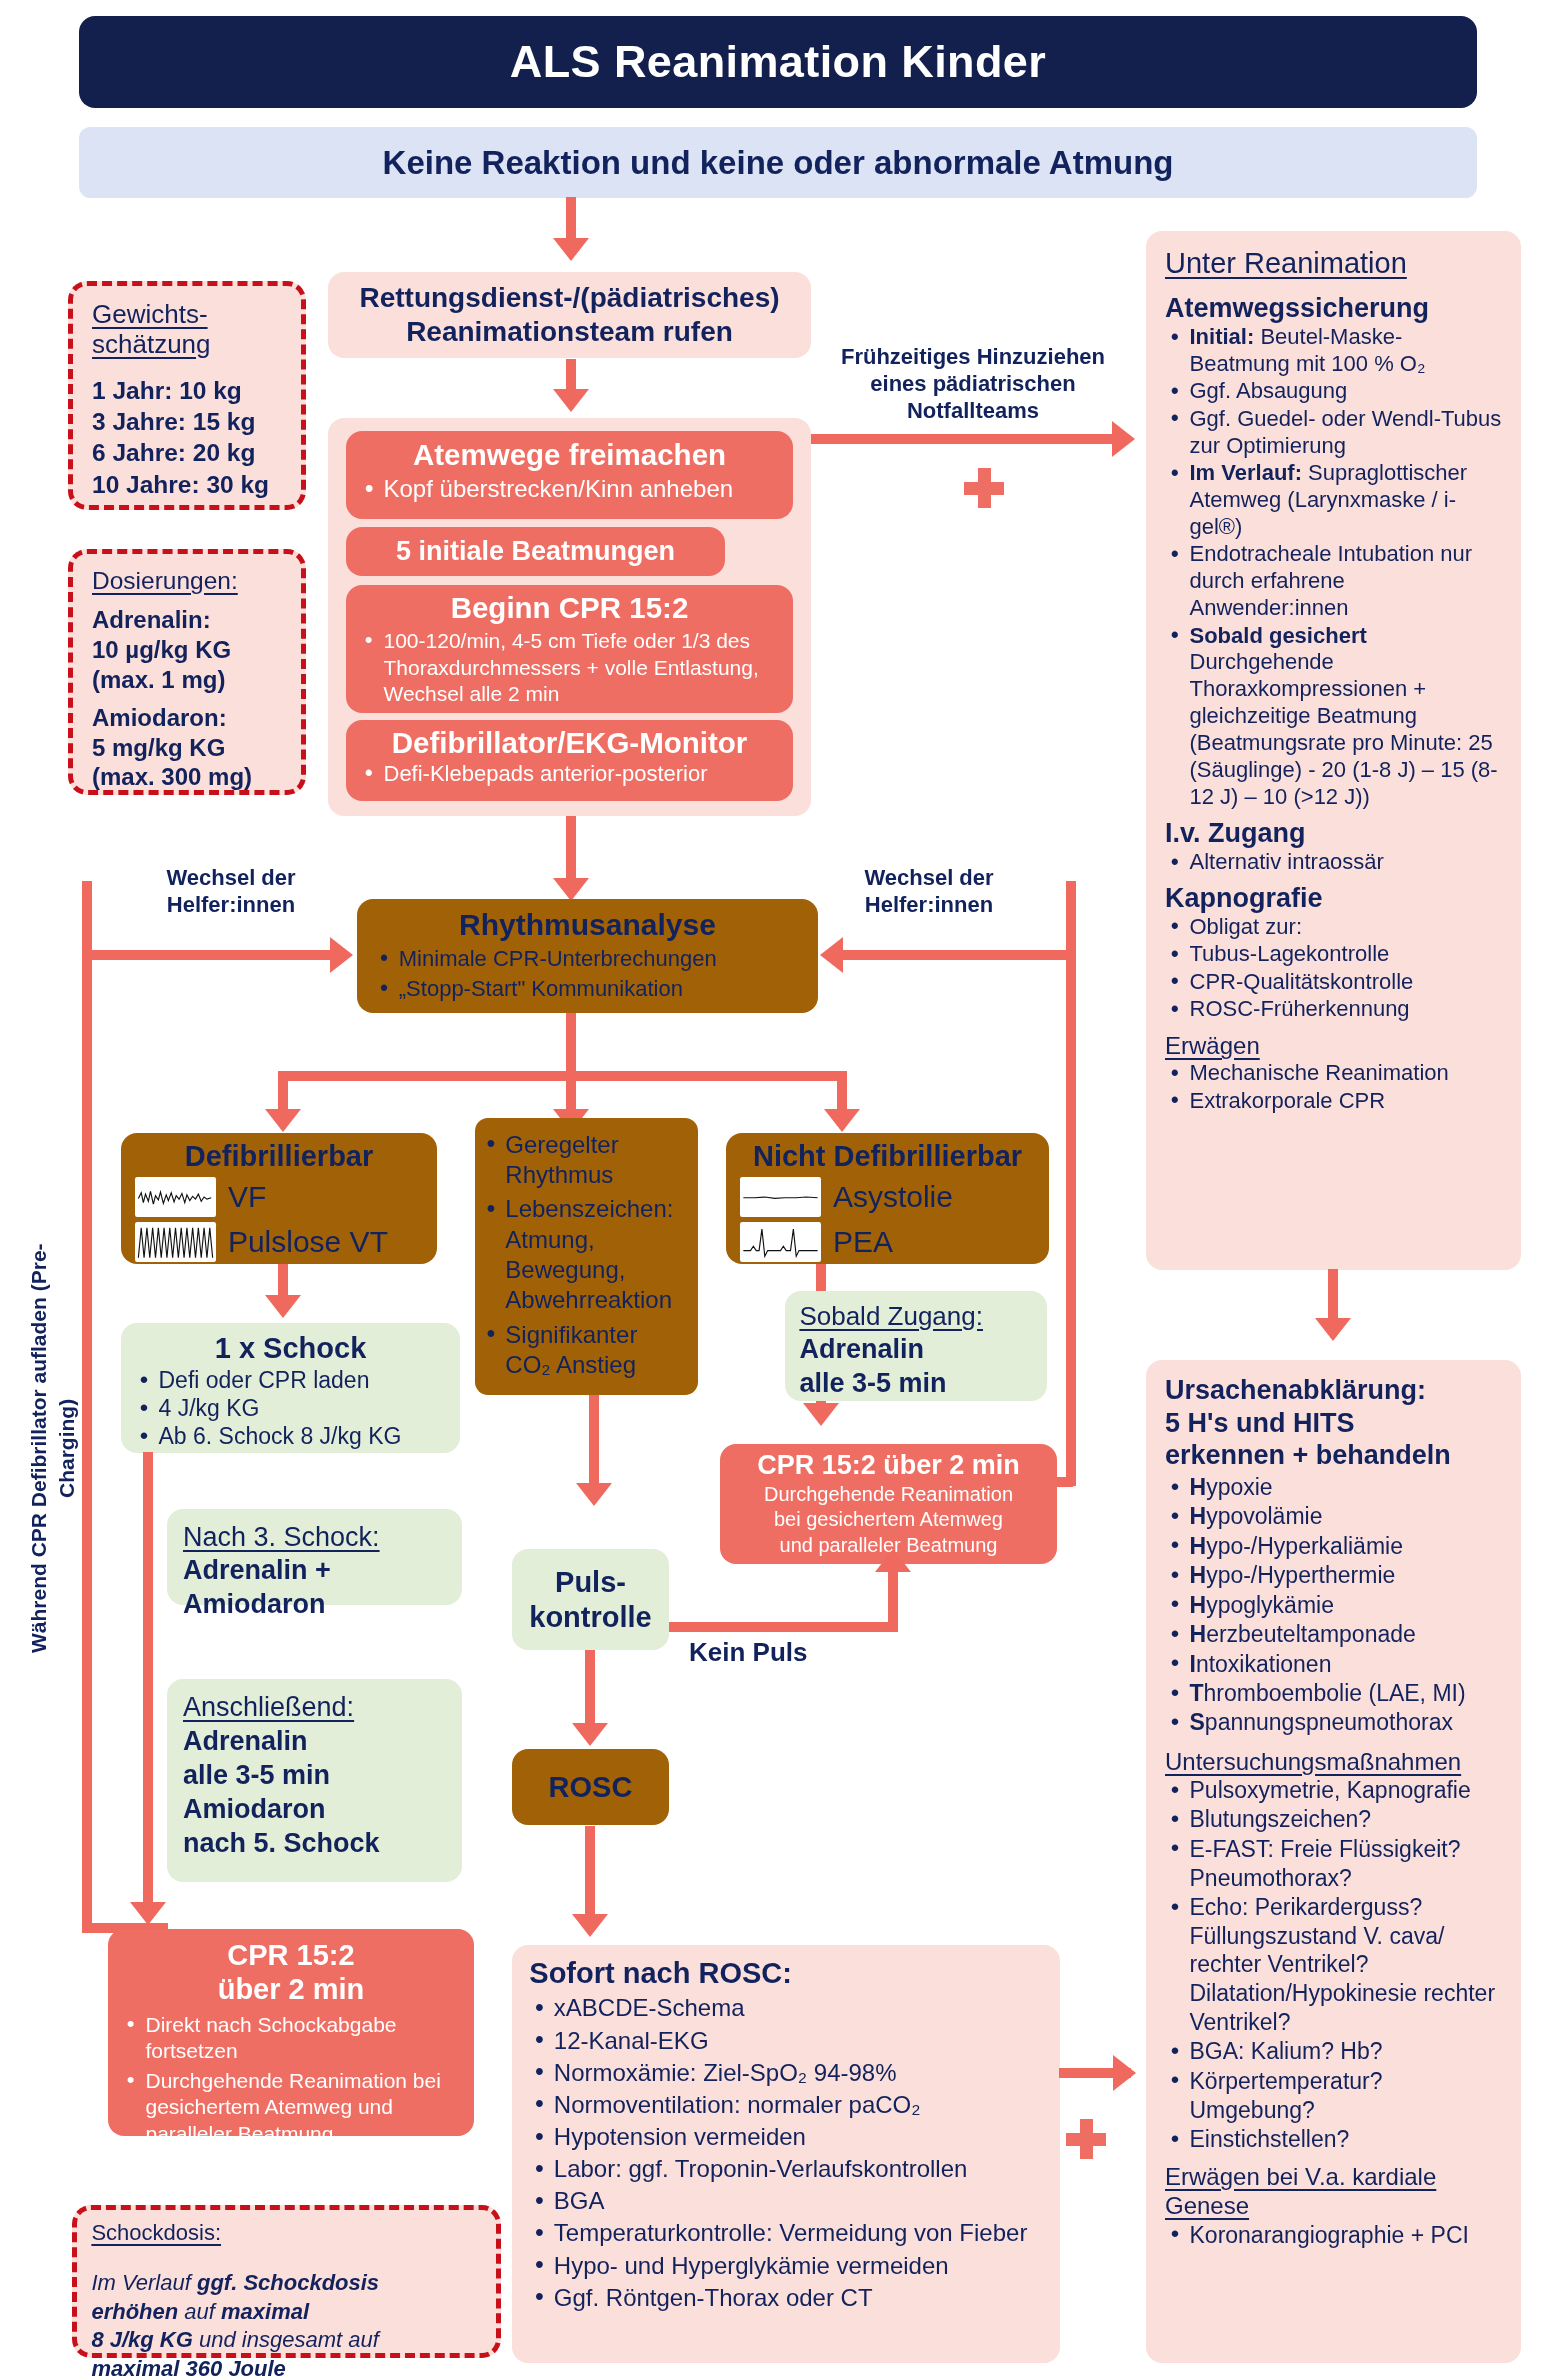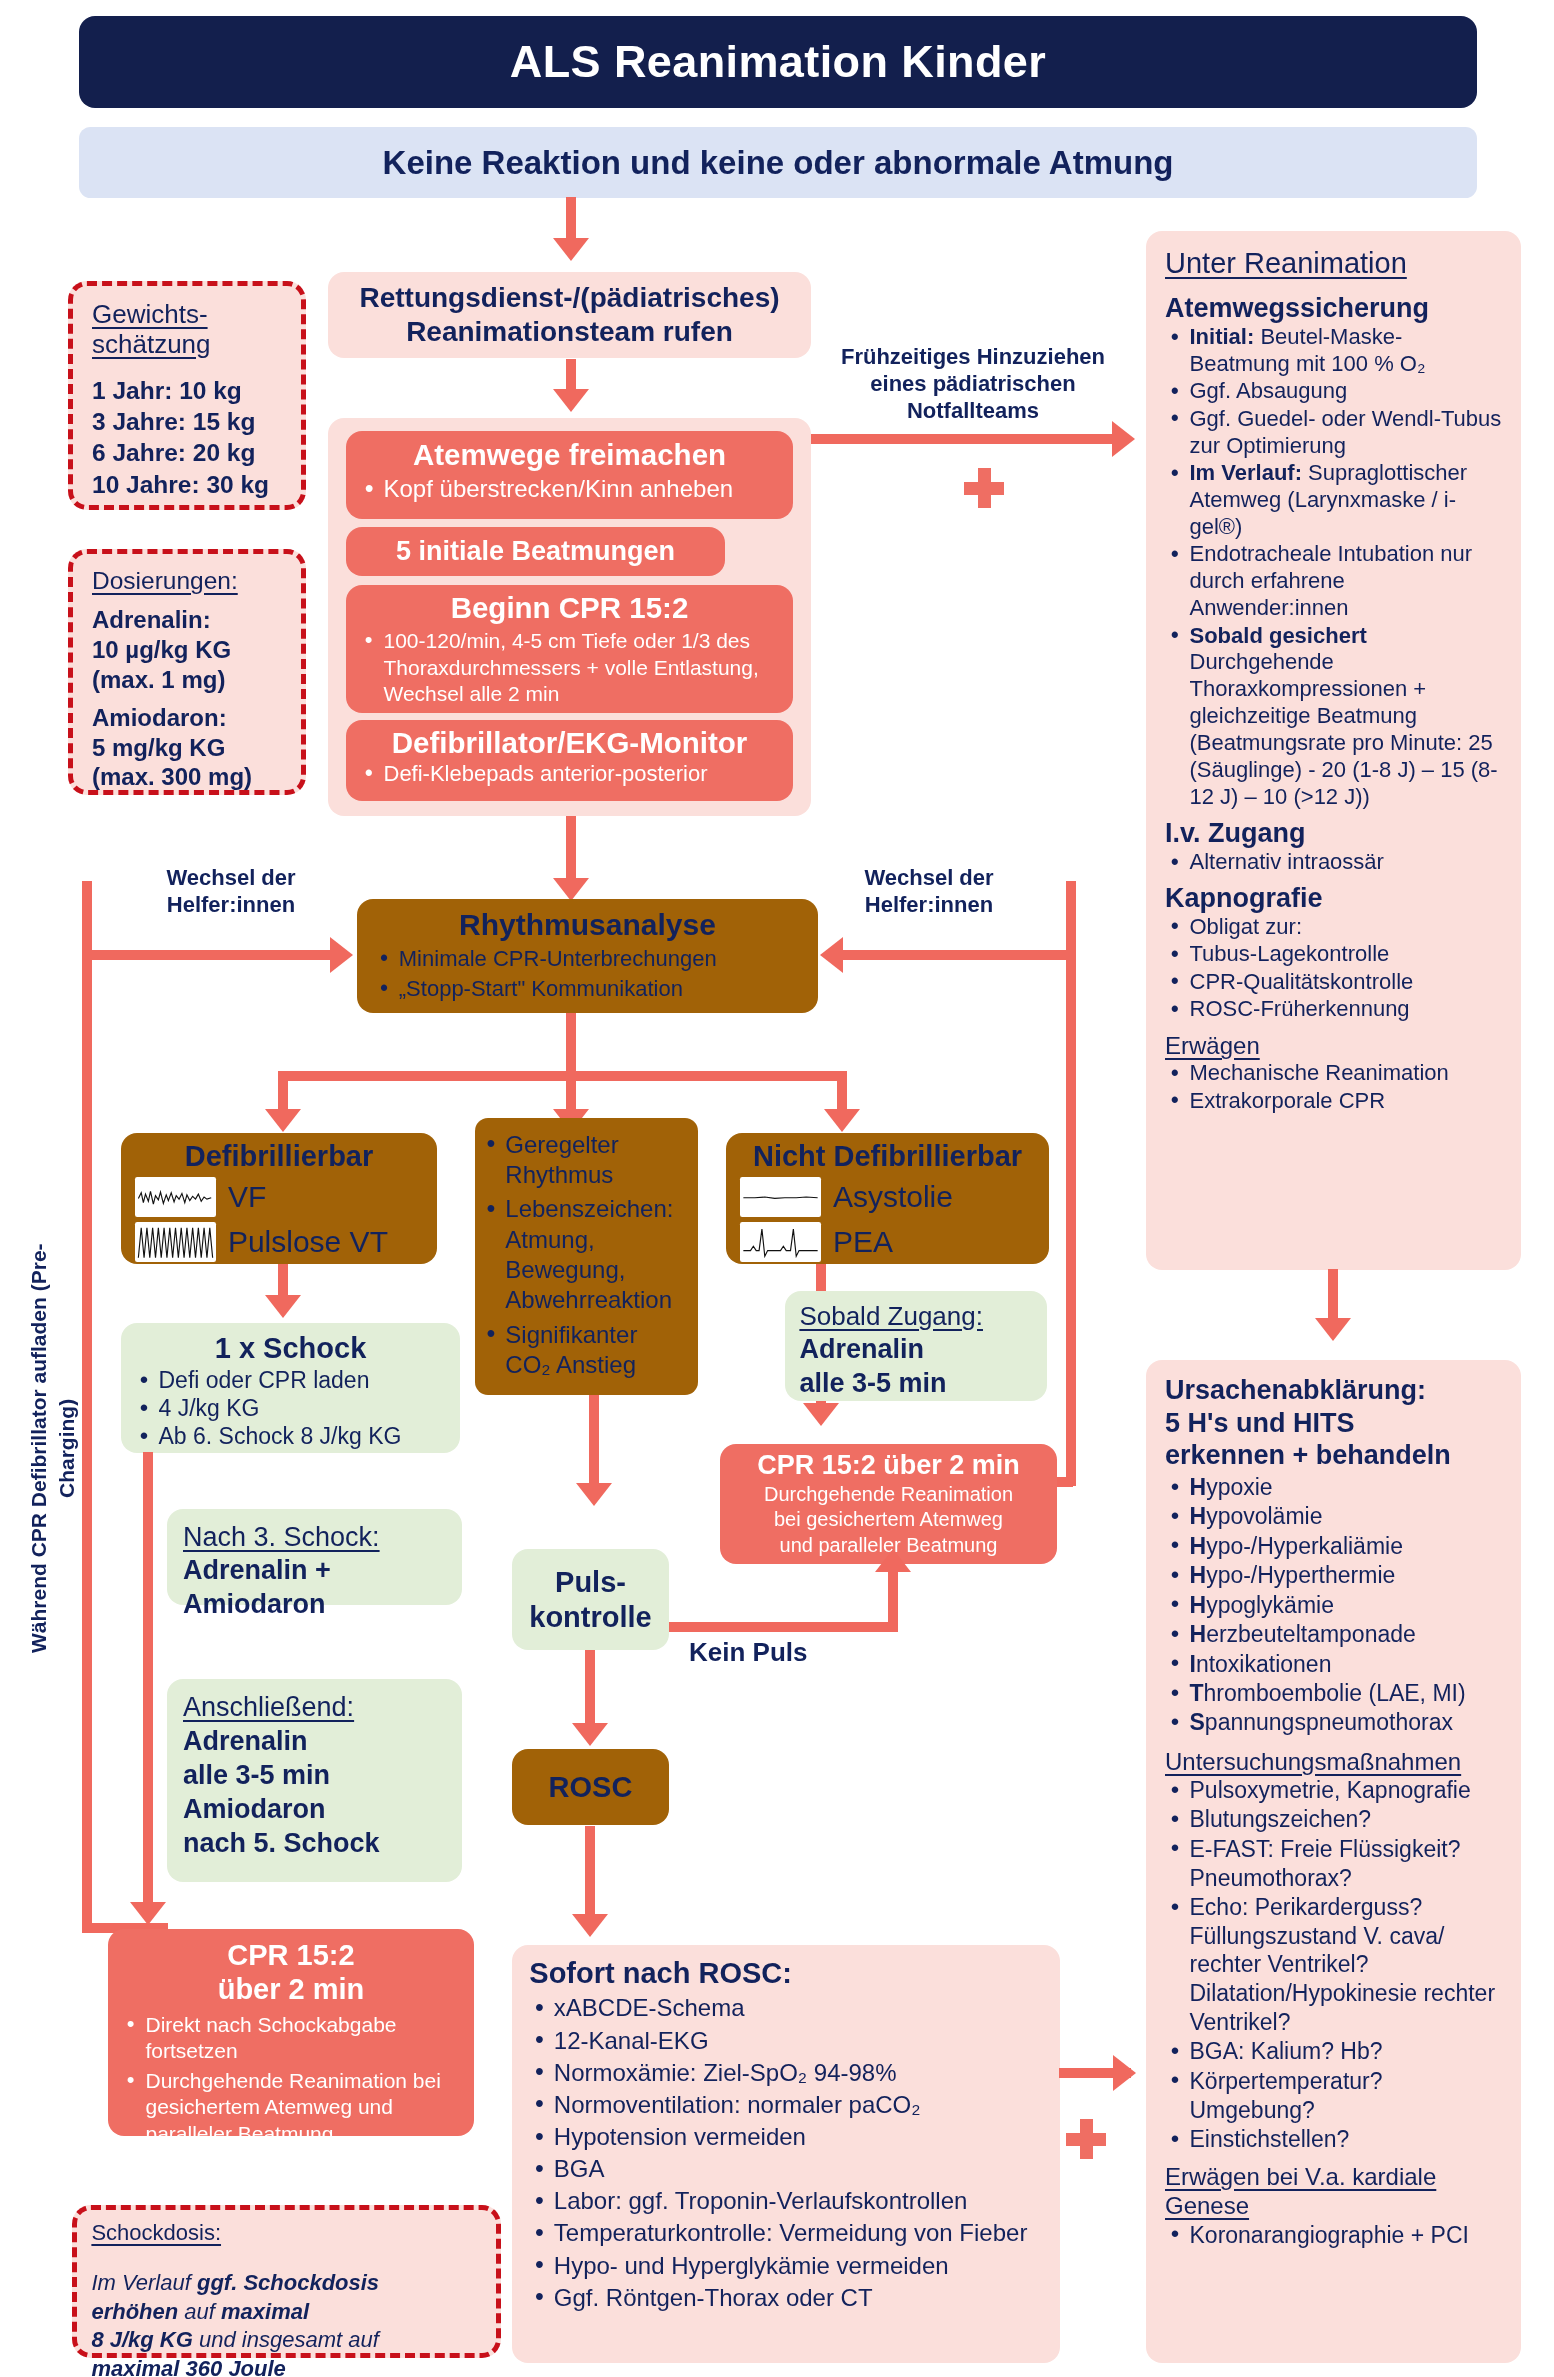--- a/index.html
+++ b/index.html
@@ -315,22 +315,22 @@
 </div>
 
 <div class="abs card pinkpale" style="left:512px; top:1945px; width:548px; height:418px; padding:11.5px 17.3px;">
   <div style="font-size:29px; font-weight:bold;">Sofort nach ROSC:</div>
   <ul style="font-size:24px; line-height:1.34; margin-top:2.9px;">
     <li>xABCDE-Schema</li>
     <li>12-Kanal-EKG</li>
     <li>Normoxämie: Ziel-SpO₂ 94-98%</li>
     <li>Normoventilation: normaler paCO₂</li>
     <li>Hypotension vermeiden</li>
+    <li>Labor: ggf. Troponin-Verlaufskontrollen</li>
     <li>BGA</li>
-    <li>Labor: ggf. Troponin-Verlaufskontrollen</li>
     <li>Temperaturkontrolle: Vermeidung von Fieber</li>
     <li>Hypo- und Hyperglykämie vermeiden</li>
     <li>Ggf. Röntgen-Thorax oder CT</li>
   </ul>
 </div>
 
 <div class="abs hline" style="left:1059px; top:2068px; width:72px;"></div>
 <div class="abs arrowRight" style="left:1113px; top:2055px;"></div>
 <div class="abs cross" style="left:1066px; top:2079px;"></div>
 

